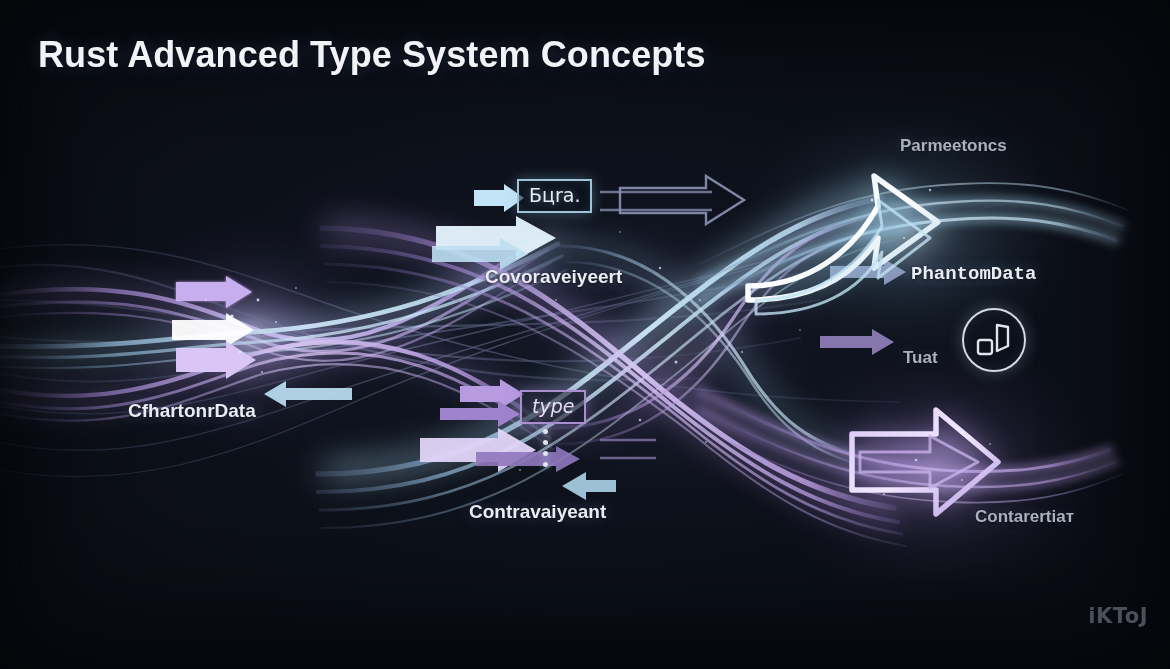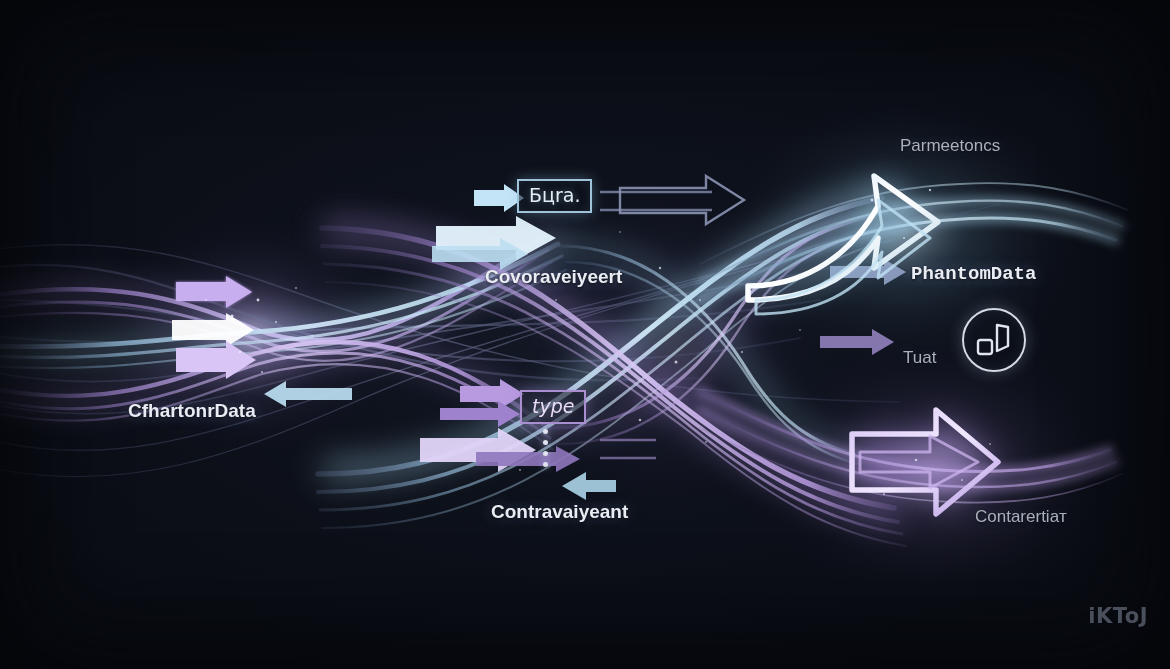--- a/index.html
+++ b/index.html
@@ -46,21 +46,21 @@
     pointer-events: auto;
   }
   .lbl-strong {
     font-size: 19px;
     font-weight: bold;
     color: #e9ecf3;
     text-shadow: 0 0 14px rgba(170,195,255,.35), 0 1px 3px rgba(0,0,0,.9);
   }
   .lbl-dim {
     font-size: 17px;
-    font-weight: normal;
+    font-weight: bold;
     color: #aab0bd;
     text-shadow: 0 0 10px rgba(140,160,210,.25), 0 1px 3px rgba(0,0,0,.9);
   }
   .caption {
     position:absolute;
     left: 42px; top: 612px;
     font-size: 15px;
     color: #b6bbc6;
     letter-spacing: .15px;
     z-index: 22;
@@ -367,35 +367,36 @@
         <circle cx="962" cy="480" r="1" opacity=".6"></circle>
       <circle cx="884" cy="494" r="1.1" opacity=".6"></circle>
         <circle cx="990" cy="444" r="1" opacity=".5"></circle>
       <circle cx="556" cy="300" r="1" opacity=".5"></circle>
         <circle cx="520" cy="470" r="1" opacity=".5"></circle>
       <circle cx="800" cy="330" r=".9" opacity=".45"></circle>
         <circle cx="620" cy="232" r=".9" opacity=".45"></circle>
     </g>
   </svg>
 
+  <div class="title">Rust Advanced Type System Concepts</div>
 
   <div class="codebox cyan" style="left:517px; top:179px;">Бцrа.</div>
 
   <div class="codebox violet" style="left:520px; top:390px;font-style:italic;">type</div>
 
   <div class="dots" style="left:543px; top:429px;">
     <i></i>
       <i></i>
       <i></i>
       <i></i>
   </div>
 
   <div class="lbl lbl-strong" style="left:485px; top:266px;">Covoraveiyeert</div>
 
-  <div class="lbl lbl-strong" style="left:491px; top:501px;">Contravaiyeant</div>
+  <div class="lbl lbl-strong" style="left:469px; top:501px;">Contravaiyeant</div>
 
   <div class="lbl lbl-strong" style="left:128px; top:400px;">CfhartonrData</div>
 
   <div class="lbl lbl-dim" style="left:900px; top:136px;">Parmeetoncs</div>
 
   <div class="lbl lbl-strong" style="left:911px; top:263px;font-family:Liberation Mono, monospace;">PhantomData</div>
 
   <div class="lbl lbl-dim" style="left:903px; top:348px;">Tuat</div>
 
   <div class="lbl lbl-dim" style="left:975px; top:507px;">Contarertiaт</div>

